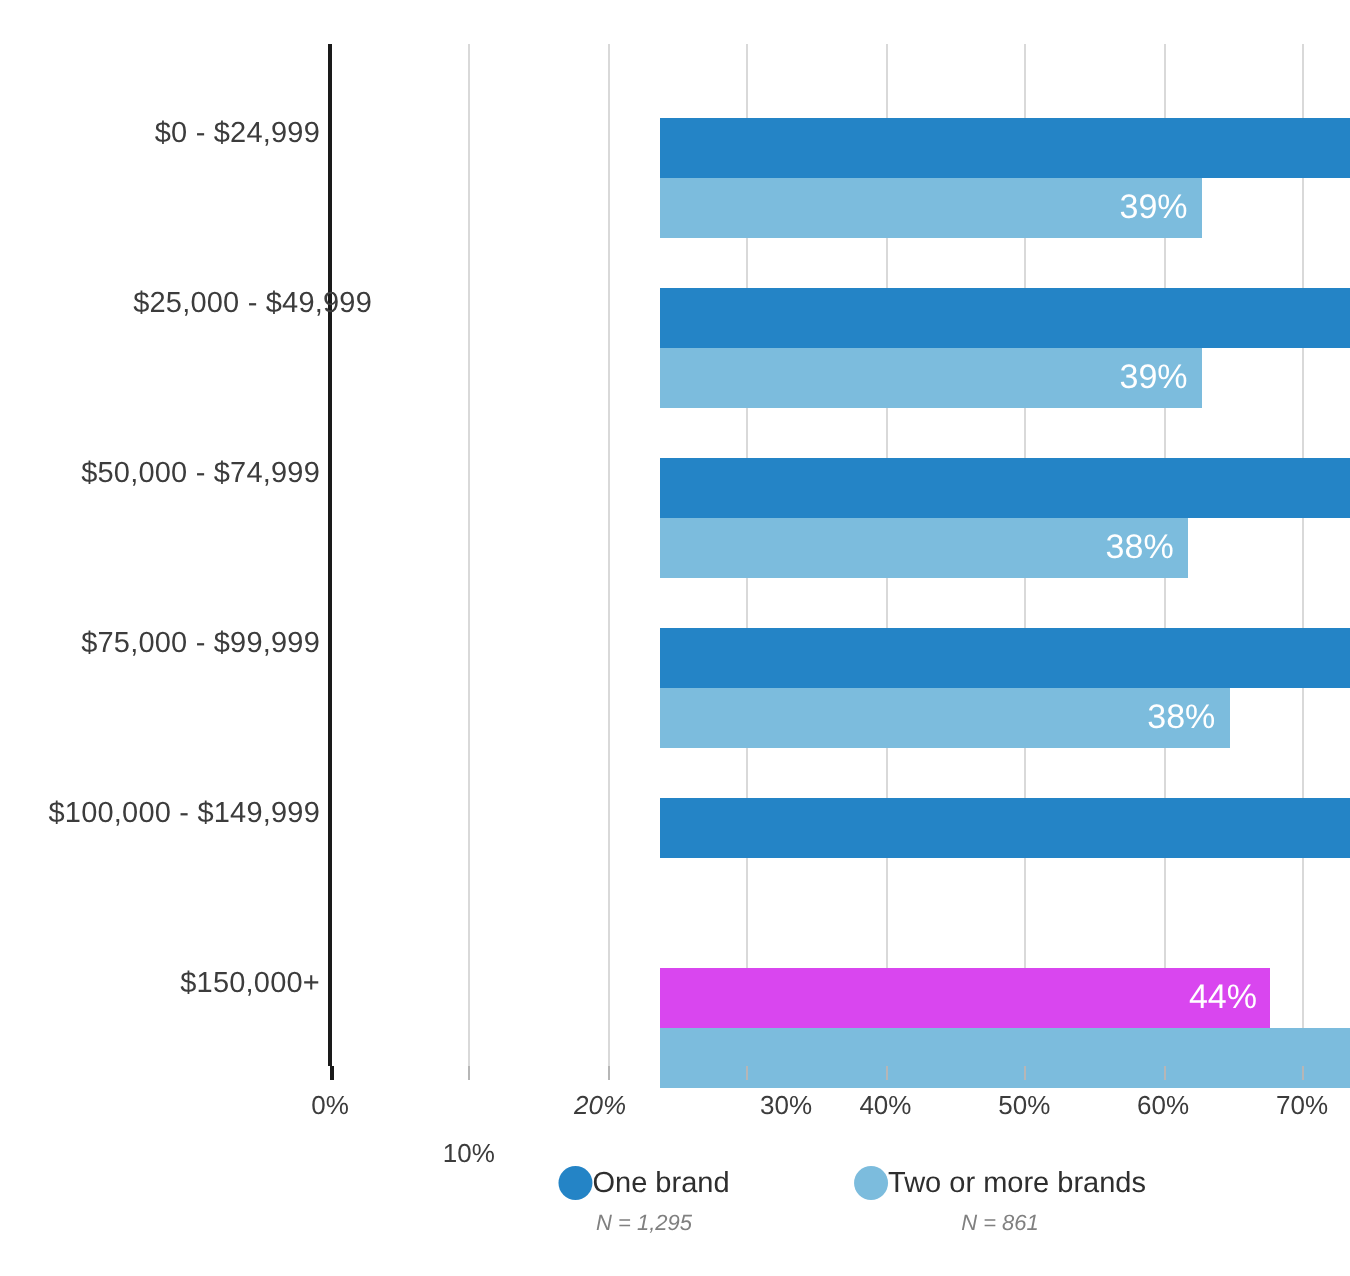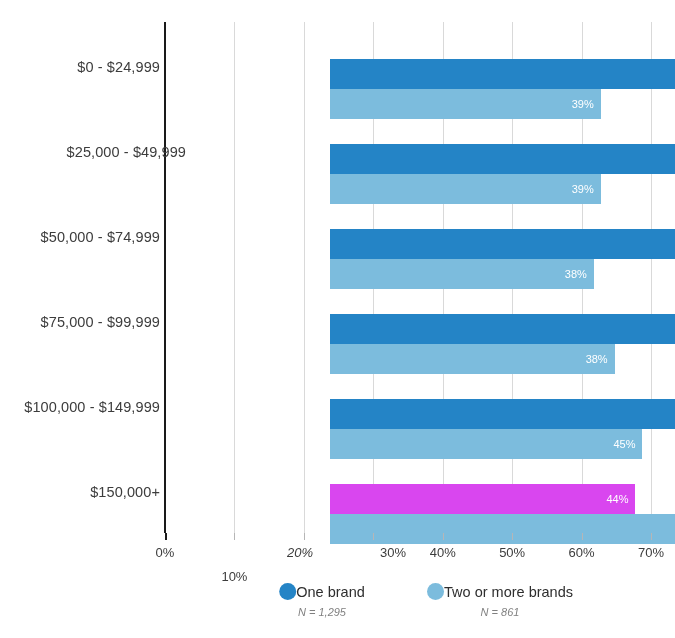--- a/index.html
+++ b/index.html
@@ -74,21 +74,21 @@
     box-sizing: border-box;
   }
   .bar.primary   { top: 0px;  background: #2484c6; }
   .bar.secondary { top: 30px; background: #7cbcdd; }
 
   .bar-value {
     position: absolute;
     right: 7px;
     top: 50%;
     transform: translateY(-50%);
-    font-size: 11px;
+    font-size: 17px;
     color: #ffffff;
     white-space: nowrap;
   }
 
   
   .xtick {
     position: absolute;
     top: 533px;
     width: 1px;
     height: 7px;
@@ -181,23 +181,20 @@
           </div>
         </div>
         <div class="cat-row" style="top: 292px;">
           <div class="bar primary" style="width: 409.629px; background: rgb(36, 132, 198);"></div>
           <div class="bar secondary" style="width: 284.657px; background: rgb(124, 188, 221);">
             <span class="bar-value">38%</span>
           </div>
         </div>
         <div class="cat-row" style="top: 377px;">
           <div class="bar primary" style="width: 381.857px; background: rgb(36, 132, 198);"></div>
-          <div class="bar secondary" style="width: 312.429px; background: rgb(124, 188, 221);">
-            <span class="bar-value">45%</span>
-          </div>
         </div>
         <div class="cat-row" style="top: 462px;">
           <div class="bar primary" style="width: 305.486px; background: #d946ef;">
             <span class="bar-value">44%</span>
           </div>
           <div class="bar secondary" style="width: 388.8px; background: rgb(124, 188, 221);"></div>
         </div>
       </div>
   </div>
 

